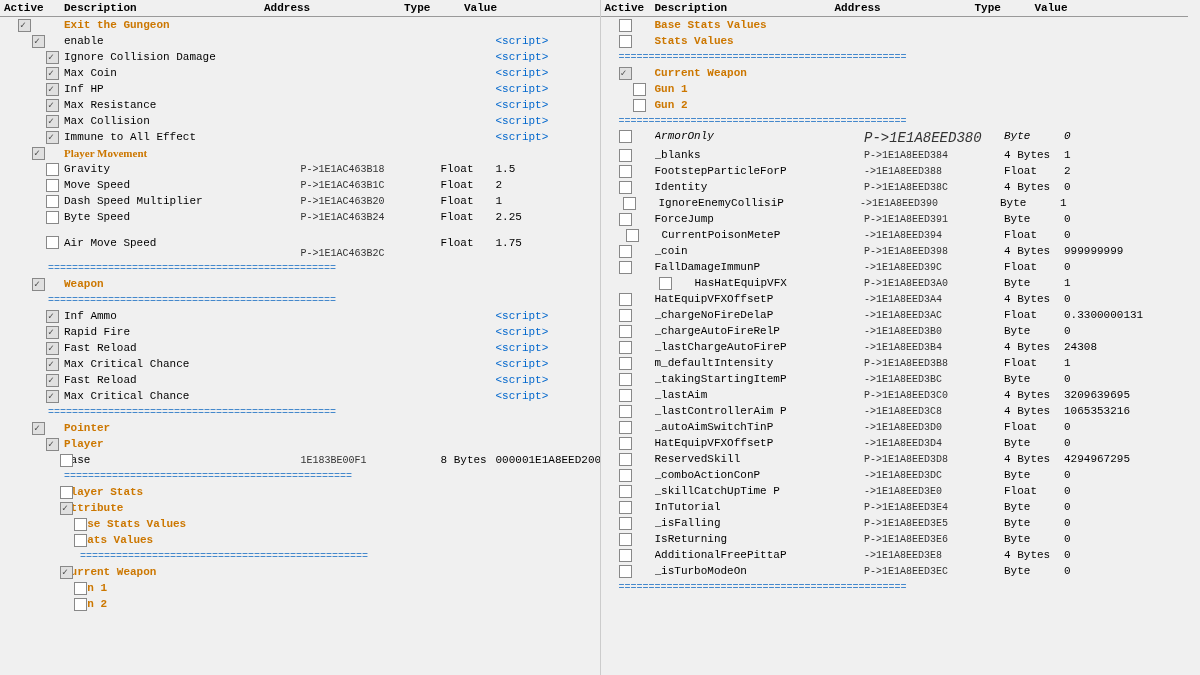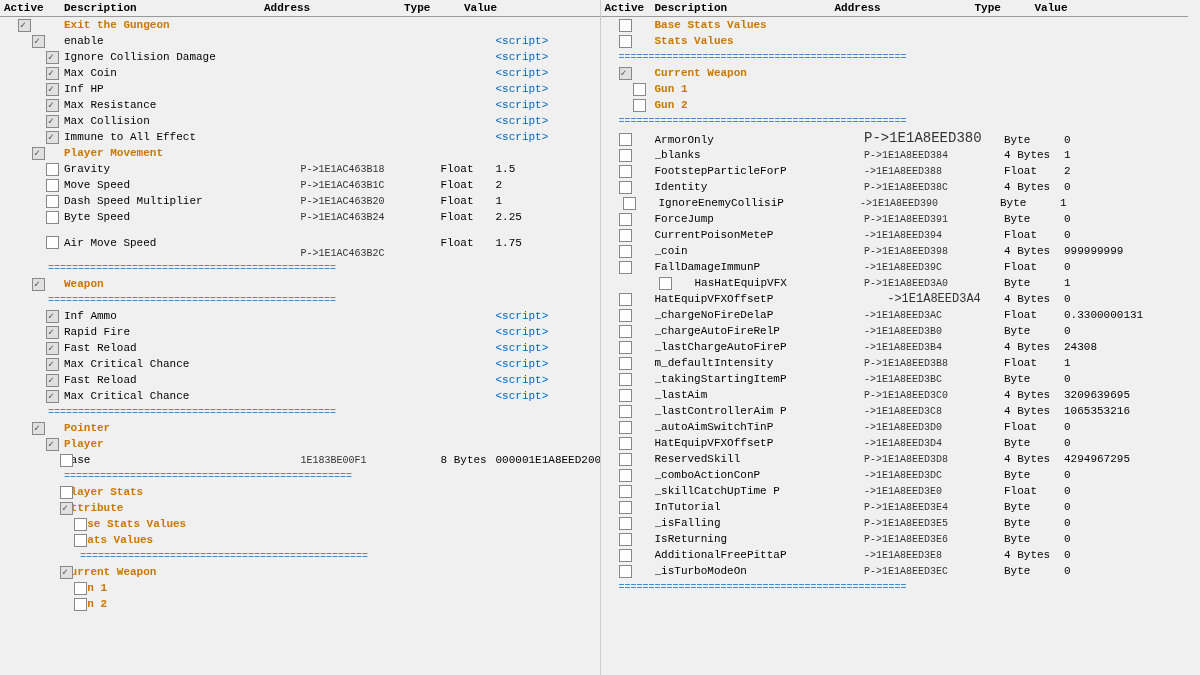--- a/index.html
+++ b/index.html
@@ -160,21 +160,21 @@
           <div style="width: 140px; font-size: 10px; color: rgb(51, 51, 51); flex-shrink: 0; overflow: hidden; white-space: nowrap;"></div>
           <div style="width: 55px; flex-shrink: 0;"></div>
           <div style="width: 100px; flex-shrink: 0; color: rgb(0, 102, 204);">&lt;script&gt;</div>
         </div>
         <div style="display: flex; align-items: center; padding: 1px 4px; min-height: 16px; font-size: 11px;">
           <div style="width: 60px; display: flex; align-items: center; padding-left: 28px; flex-shrink: 0;">
             <span style="width: 13px; height: 13px; border: 1px solid rgb(136, 136, 136); display: inline-block; background: rgb(224, 224, 224); vertical-align: middle; cursor: pointer; position: relative; flex-shrink: 0;">
               <span style="position: absolute; top: -1px; left: 1px; font-size: 10px; color: rgb(85, 85, 85); line-height: 13px;">✓</span>
             </span>
           </div>
-          <div style="flex: 1 1 0%; min-width: 0px; overflow: hidden; white-space: nowrap;"><span style="color: rgb(204, 119, 0); font-weight: bold;">Player Movement</span></div>
+          <div style="flex: 1 1 0%; min-width: 0px; overflow: hidden; white-space: nowrap;"><span style="color: rgb(204, 119, 0); font-weight: bold; font-family: Liberation Serif, serif;">Player Movement</span></div>
           <div style="width: 140px; font-size: 10px; color: rgb(51, 51, 51); flex-shrink: 0; overflow: hidden; white-space: nowrap;"></div>
           <div style="width: 55px; flex-shrink: 0;"></div>
           <div style="width: 100px; flex-shrink: 0;"></div>
         </div>
         <div style="display: flex; align-items: center; padding: 1px 4px; min-height: 16px; font-size: 11px;">
           <div style="width: 60px; display: flex; align-items: center; padding-left: 42px; flex-shrink: 0;">
             <span style="width: 13px; height: 13px; border: 1px solid rgb(136, 136, 136); display: inline-block; background: white; vertical-align: middle; cursor: pointer; position: relative; flex-shrink: 0;"></span>
           </div>
           <div style="flex: 1 1 0%; min-width: 0px; overflow: hidden; white-space: nowrap;"><span>Gravity</span></div>
           <div style="width: 140px; font-size: 10px; color: rgb(51, 51, 51); flex-shrink: 0; overflow: hidden; white-space: nowrap;">P-&gt;1E1AC463B18</div>
@@ -466,21 +466,21 @@
               <span style="width: 13px; height: 13px; border: 1px solid rgb(136, 136, 136); display: inline-block; background: white; vertical-align: middle; cursor: pointer; position: relative; flex-shrink: 0;"></span>
             </div>
             <div style="flex: 1 1 0%; min-width: 0px; overflow: hidden; white-space: nowrap;"><span style="color: rgb(204, 119, 0); font-weight: bold;">Gun 2</span></div>
             <div style="width: 140px; font-size: 10px; color: rgb(51, 51, 51); flex-shrink: 0; overflow: hidden; white-space: nowrap;"></div>
             <div style="width: 60px; flex-shrink: 0;"></div>
             <div style="width: 120px; flex-shrink: 0;"></div>
           </div>
           <div style="display: flex; align-items: center; padding: 1px 4px; min-height: 16px; font-size: 11px;">
             <span style="color: rgb(68, 136, 204); font-size: 10px; overflow: hidden; white-space: nowrap; flex: 1 1 0%; padding-left: 14px;">================================================</span>
           </div>
-          <div style="display: flex; align-items: flex-end; padding: 1px 4px; min-height: 16px; font-size: 11px;">
+          <div style="display: flex; align-items: flex-start; padding: 1px 4px; min-height: 16px; font-size: 11px; font-style: italic;">
             <div style="width: 50px; display: flex; align-items: center; padding-left: 14px; flex-shrink: 0;">
               <span style="width: 13px; height: 13px; border: 1px solid rgb(136, 136, 136); display: inline-block; background: white; vertical-align: middle; cursor: pointer; position: relative; flex-shrink: 0;"></span>
             </div>
             <div style="flex: 1 1 0%; min-width: 0px; overflow: hidden; white-space: nowrap;"><span>ArmorOnly</span></div>
             <div style="width: 140px; font-size: 14px; color: rgb(51, 51, 51); flex-shrink: 0; overflow: hidden; white-space: nowrap;">P-&gt;1E1A8EED380</div>
             <div style="width: 60px; flex-shrink: 0;">Byte</div>
             <div style="width: 120px; flex-shrink: 0;">0</div>
           </div>
           <div style="display: flex; align-items: center; padding: 1px 4px; min-height: 16px; font-size: 11px;">
             <div style="width: 50px; display: flex; align-items: center; padding-left: 14px; flex-shrink: 0;">
@@ -520,21 +520,21 @@
           </div>
           <div style="display: flex; align-items: center; padding: 1px 4px; min-height: 16px; font-size: 11px;">
             <div style="width: 50px; display: flex; align-items: center; padding-left: 14px; flex-shrink: 0;">
               <span style="width: 13px; height: 13px; border: 1px solid rgb(136, 136, 136); display: inline-block; background: white; vertical-align: middle; cursor: pointer; position: relative; flex-shrink: 0;"></span>
             </div>
             <div style="flex: 1 1 0%; min-width: 0px; overflow: hidden; white-space: nowrap;"><span>ForceJump</span></div>
             <div style="width: 140px; font-size: 10px; color: rgb(51, 51, 51); flex-shrink: 0; overflow: hidden; white-space: nowrap;">P-&gt;1E1A8EED391</div>
             <div style="width: 60px; flex-shrink: 0;">Byte</div>
             <div style="width: 120px; flex-shrink: 0;">0</div>
           </div>
-          <div style="display: flex; align-items: center; padding: 1px 4px; min-height: 16px; font-size: 11px;">
+          <div style="display: flex; align-items: center; padding: 1px 4px; min-height: 16px; font-size: 11px; margin-left: 7px;">
             <div style="width: 50px; display: flex; align-items: center; padding-left: 14px; flex-shrink: 0;">
               <span style="width: 13px; height: 13px; border: 1px solid rgb(136, 136, 136); display: inline-block; background: white; vertical-align: middle; cursor: pointer; position: relative; flex-shrink: 0;"></span>
             </div>
             <div style="flex: 1 1 0%; min-width: 0px; overflow: hidden; white-space: nowrap;"><span>CurrentPoisonMeteP</span></div>
             <div style="width: 140px; font-size: 10px; color: rgb(51, 51, 51); flex-shrink: 0; overflow: hidden; white-space: nowrap;">-&gt;1E1A8EED394</div>
             <div style="width: 60px; flex-shrink: 0;">Float</div>
             <div style="width: 120px; flex-shrink: 0;">0</div>
           </div>
           <div style="display: flex; align-items: center; padding: 1px 4px; min-height: 16px; font-size: 11px;">
             <div style="width: 50px; display: flex; align-items: center; padding-left: 14px; flex-shrink: 0;">
@@ -561,21 +561,21 @@
             <div style="flex: 1 1 0%; min-width: 0px; overflow: hidden; white-space: nowrap;"><span>HasHatEquipVFX</span></div>
             <div style="width: 140px; font-size: 10px; color: rgb(51, 51, 51); flex-shrink: 0; overflow: hidden; white-space: nowrap;">P-&gt;1E1A8EED3A0</div>
             <div style="width: 60px; flex-shrink: 0;">Byte</div>
             <div style="width: 120px; flex-shrink: 0;">1</div>
           </div>
           <div style="display: flex; align-items: center; padding: 1px 4px; min-height: 16px; font-size: 11px;">
             <div style="width: 50px; display: flex; align-items: center; padding-left: 14px; flex-shrink: 0;">
               <span style="width: 13px; height: 13px; border: 1px solid rgb(136, 136, 136); display: inline-block; background: white; vertical-align: middle; cursor: pointer; position: relative; flex-shrink: 0;"></span>
             </div>
             <div style="flex: 1 1 0%; min-width: 0px; overflow: hidden; white-space: nowrap;"><span>HatEquipVFXOffsetP</span></div>
-            <div style="width: 140px; font-size: 12px; color: rgb(51, 51, 51); flex-shrink: 0; overflow: hidden; white-space: nowrap; text-align: center;">-&gt;1E1A8EED3A4</div>
+            <div style="width: 140px; font-size: 10px; color: rgb(51, 51, 51); flex-shrink: 0; overflow: hidden; white-space: nowrap;">-&gt;1E1A8EED3A4</div>
             <div style="width: 60px; flex-shrink: 0;">4 Bytes</div>
             <div style="width: 120px; flex-shrink: 0;">0</div>
           </div>
           <div style="display: flex; align-items: center; padding: 1px 4px; min-height: 16px; font-size: 11px;">
             <div style="width: 50px; display: flex; align-items: center; padding-left: 14px; flex-shrink: 0;">
               <span style="width: 13px; height: 13px; border: 1px solid rgb(136, 136, 136); display: inline-block; background: white; vertical-align: middle; cursor: pointer; position: relative; flex-shrink: 0;"></span>
             </div>
             <div style="flex: 1 1 0%; min-width: 0px; overflow: hidden; white-space: nowrap;"><span>_chargeNoFireDelaP</span></div>
             <div style="width: 140px; font-size: 10px; color: rgb(51, 51, 51); flex-shrink: 0; overflow: hidden; white-space: nowrap;">-&gt;1E1A8EED3AC</div>
             <div style="width: 60px; flex-shrink: 0;">Float</div>

